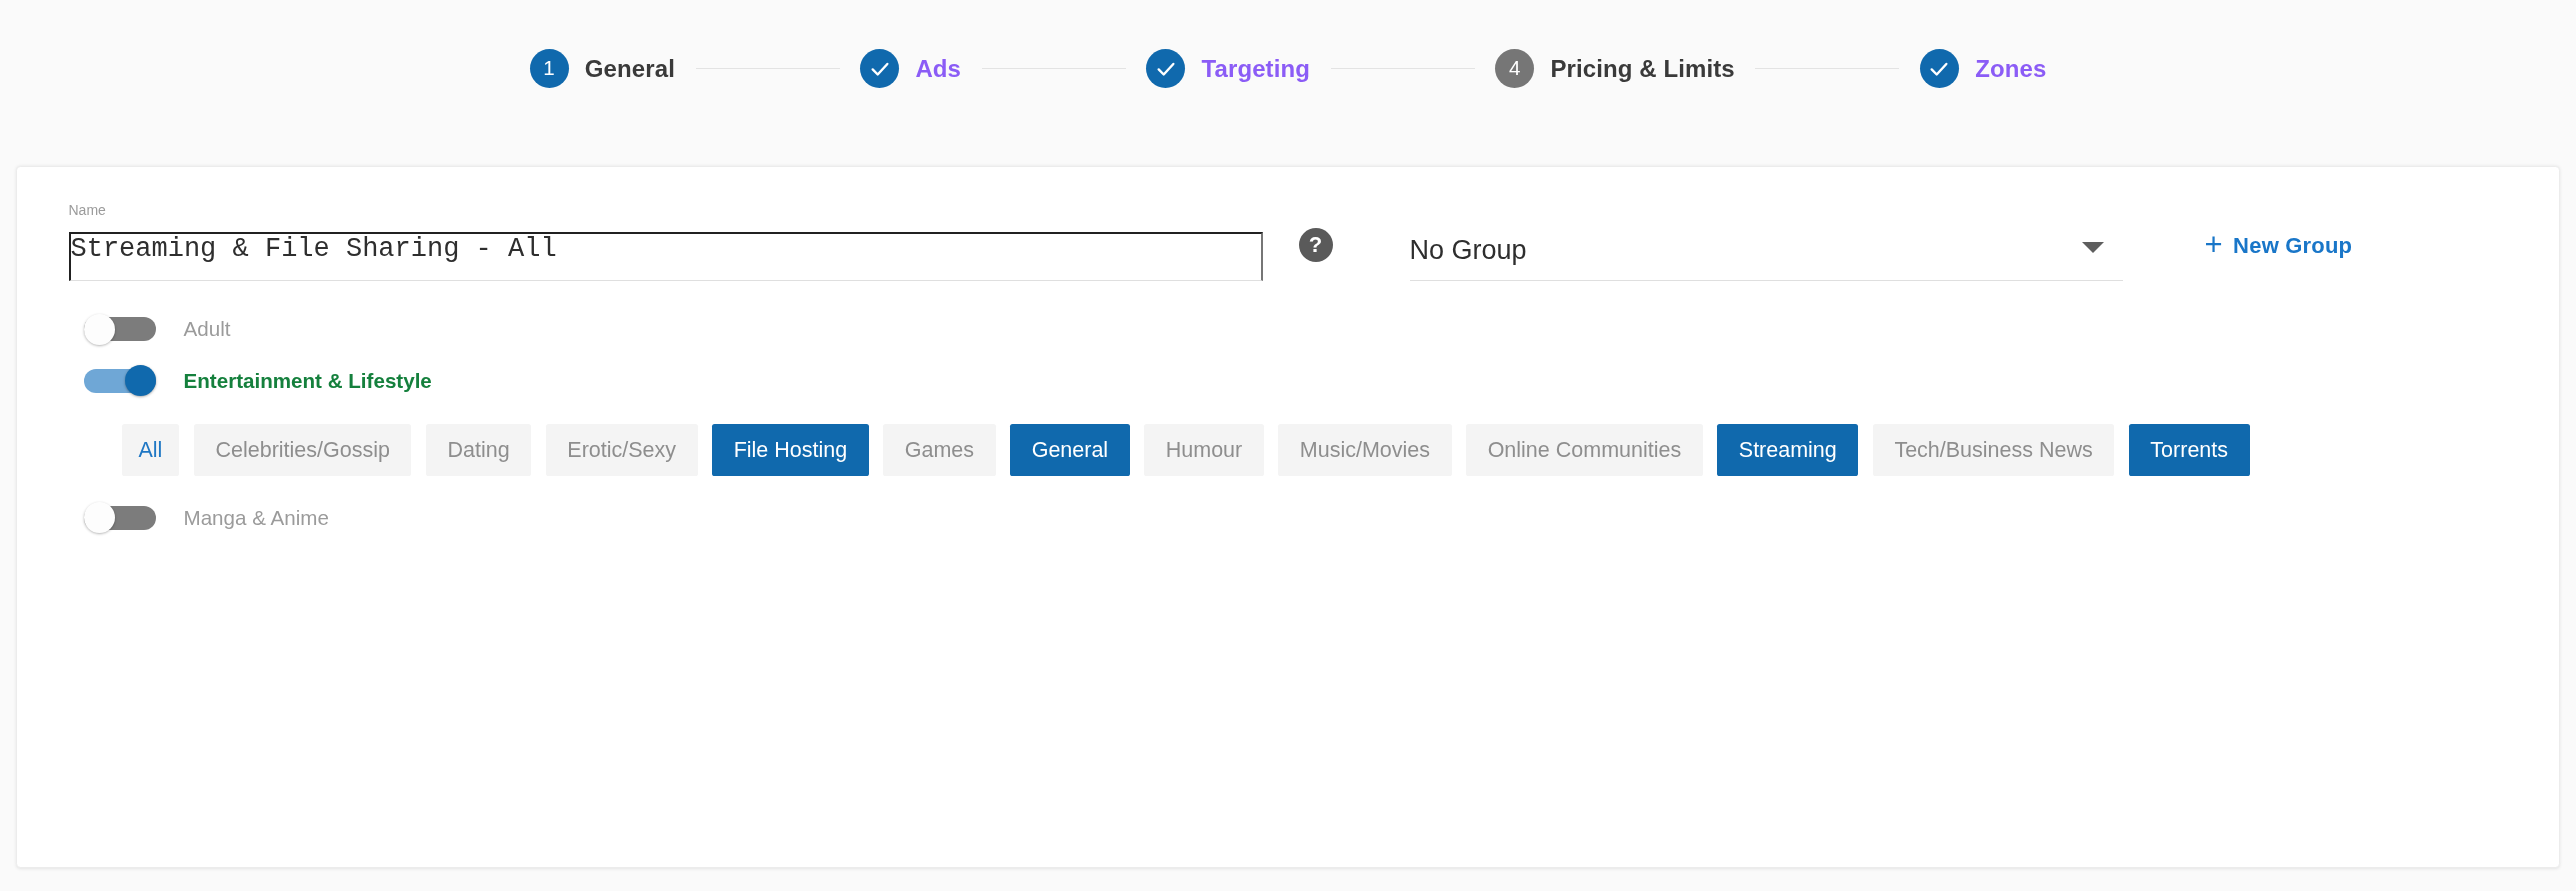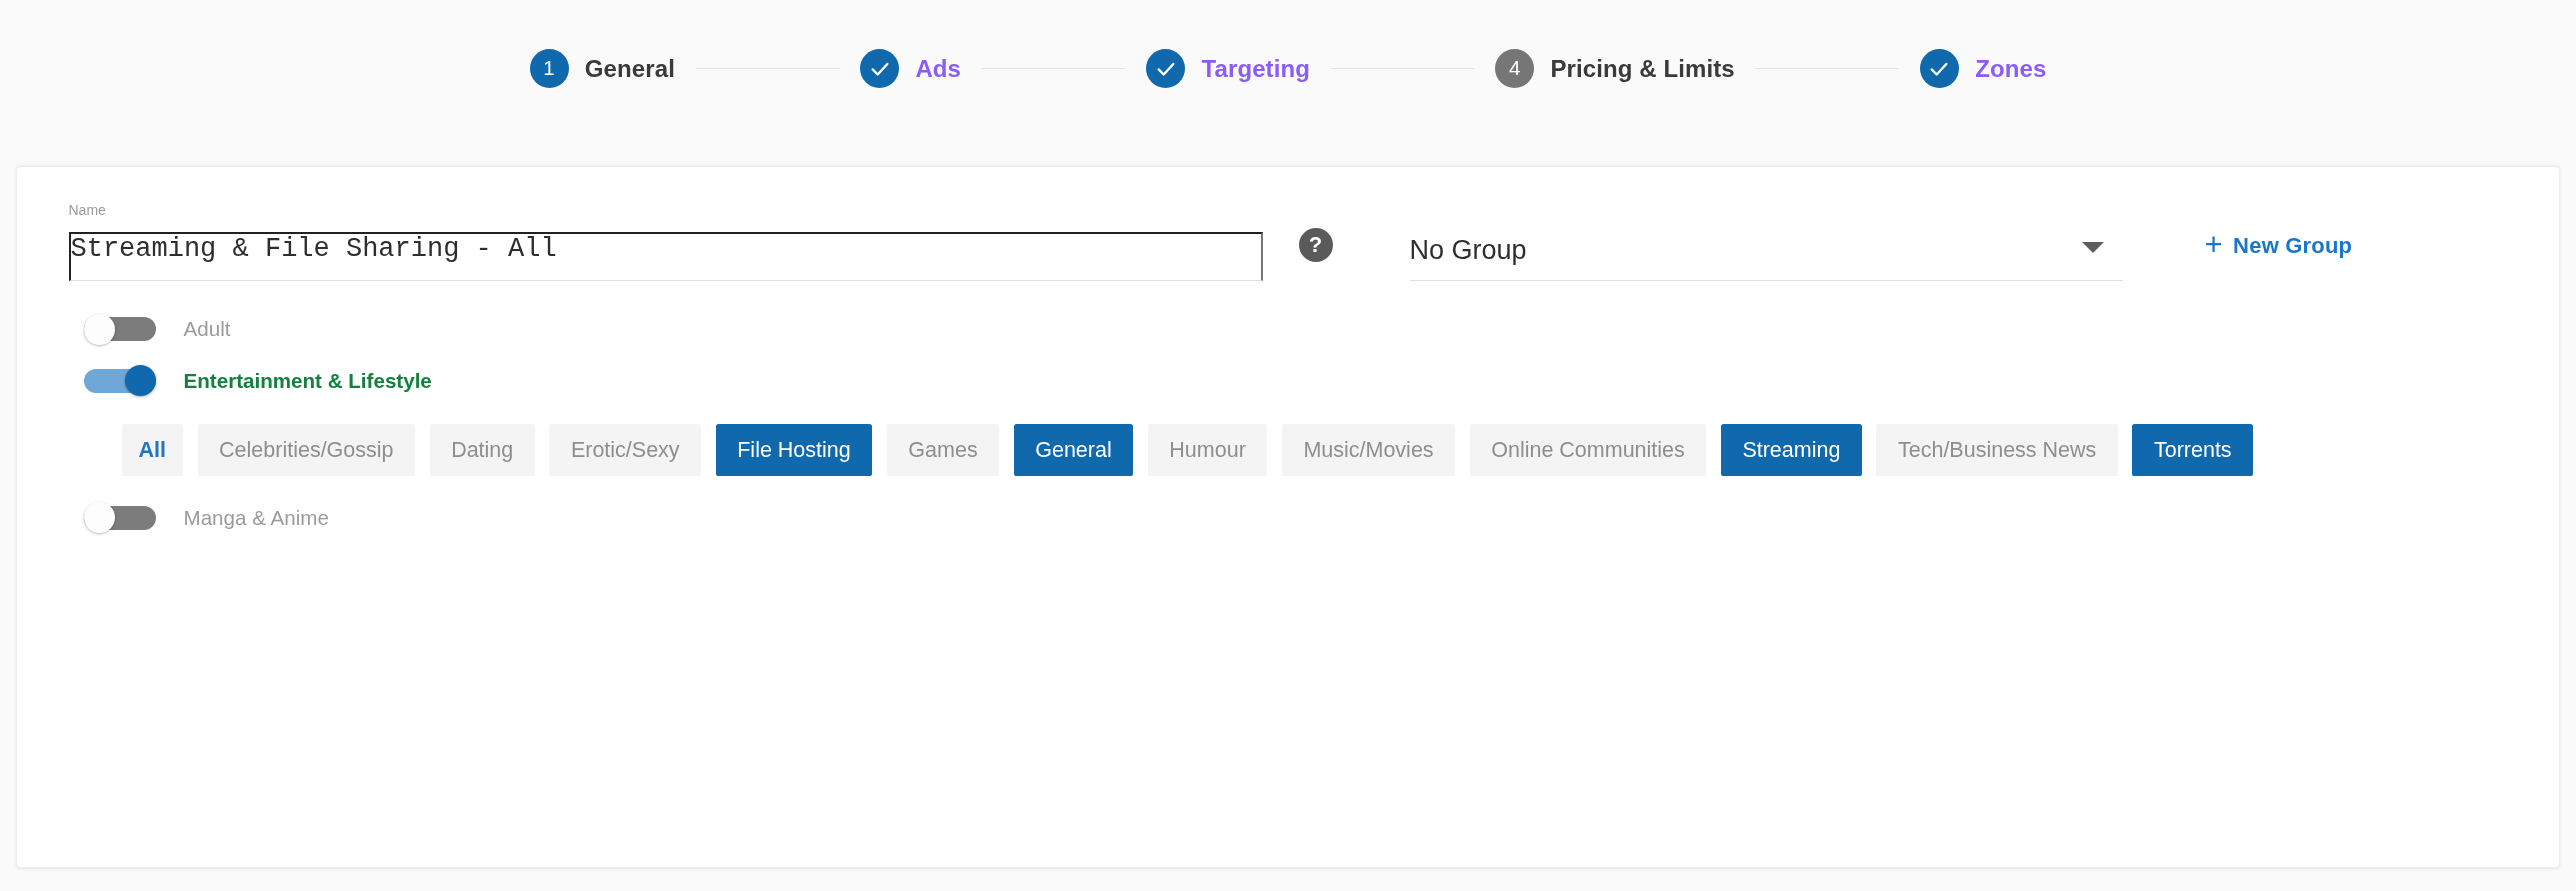--- a/index.html
+++ b/index.html
@@ -225,21 +225,21 @@
     justify-content: center;
     padding: 0 21.5px;
     font-size: 21.5px;
     border-radius: 2.6px;
     white-space: nowrap;
     cursor: pointer;
     line-height: 1;
   }
   .chip.unselected { background: #f4f4f4; color: #8e8e8e; font-weight: 400; }
   .chip.selected   { background: #1069ad; color: #ffffff; font-weight: 400; }
-  .chip.all        { background: #f4f4f4; color: #1f77c4; font-weight: 700; padding: 0 17px; }
+  .chip.all        { background: #f4f4f4; color: #1f77c4; font-weight: 400; padding: 0 17px; }
 </style>
 </head>
 <body>
 
 <div class="stepper" id="stepper">
     <div class="step">
       <div class="step-circle active">1</div>
       <div class="step-label">General</div>
     </div>
     <div class="step-connector"></div>

